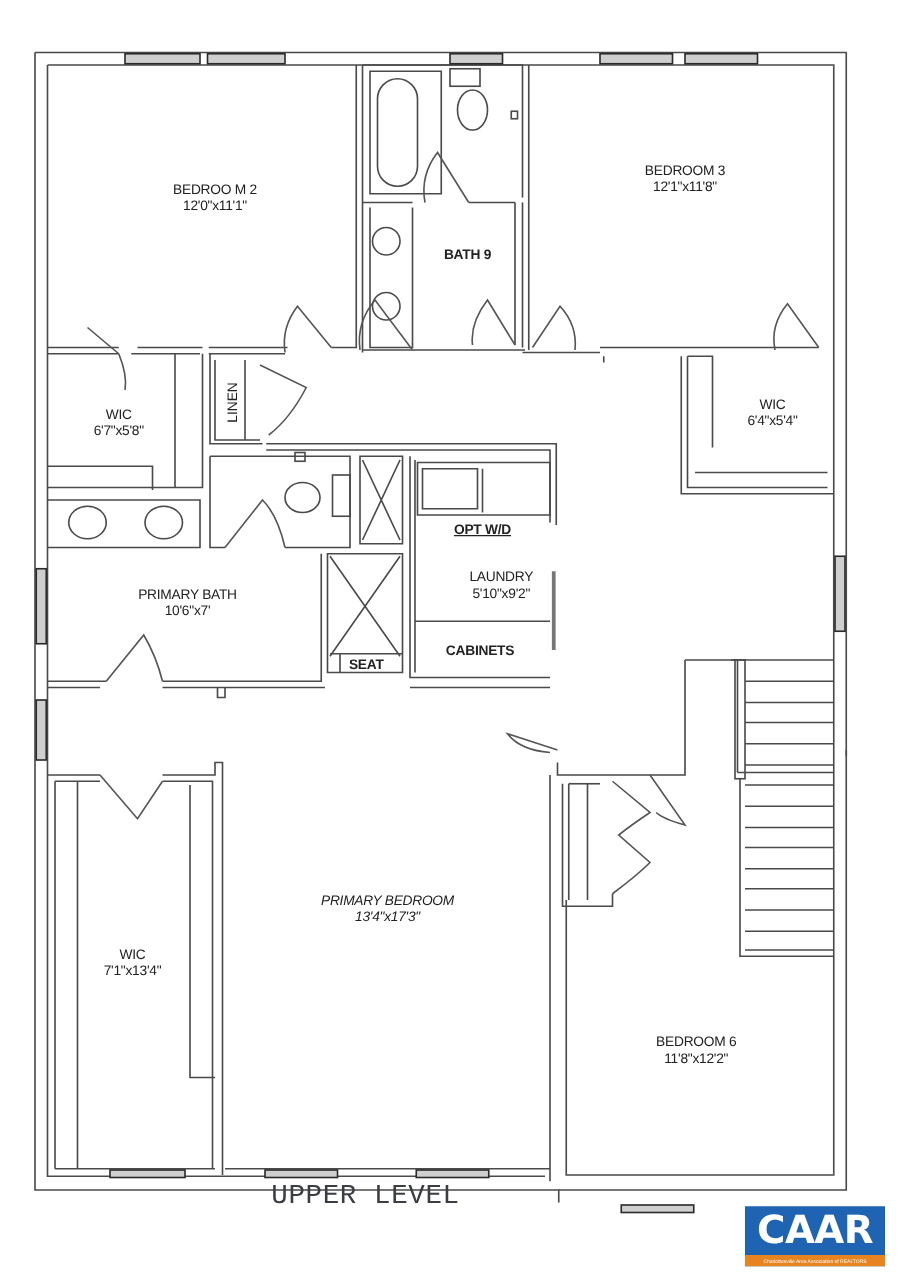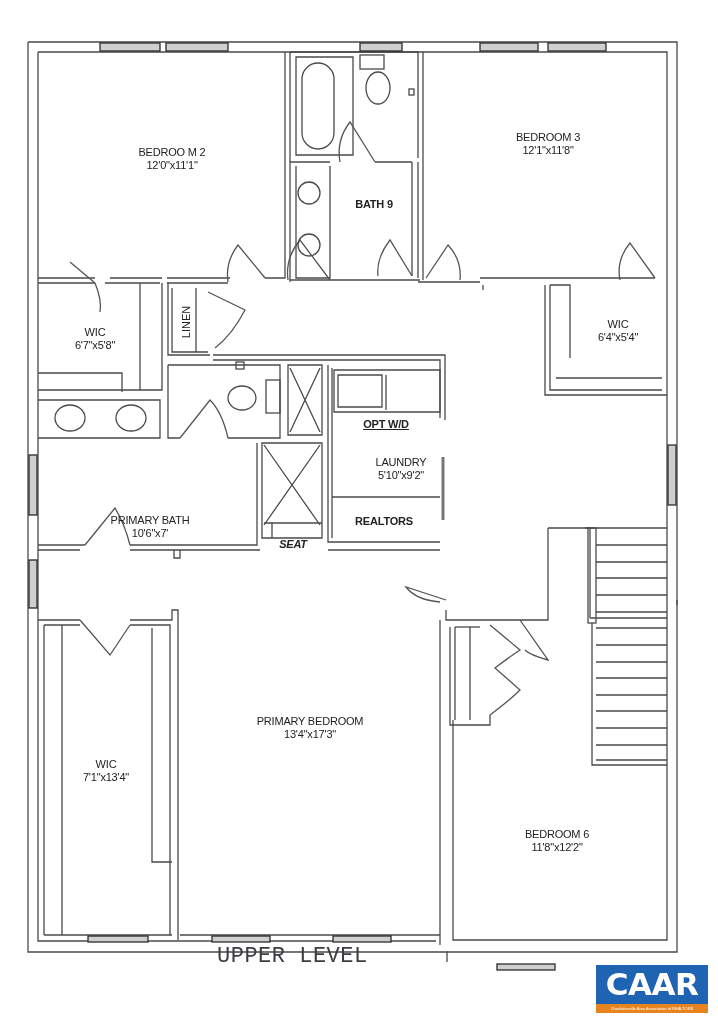--- a/index.html
+++ b/index.html
@@ -173,38 +173,38 @@
   <span class="name">WIC</span>
   <span class="dim">6'7"x5'8"</span>
 </div>
 <div class="vert-label" style="left:170px; top:316px;">
   <span>LINEN</span>
 </div>
 <div class="room-label" style="left:618px; top:318px;">
   <span class="name">WIC</span>
   <span class="dim">6'4"x5'4"</span>
 </div>
-<div class="room-label" style="left:150px; top:470px;margin-top:44px;">
+<div class="room-label" style="left:150px; top:470px;">
   <span class="name">PRIMARY BATH</span>
   <span class="dim">10'6"x7'</span>
 </div>
 <div class="room-label bold-label" style="left:386px; top:418px;text-decoration:underline;">
   <span class="name">OPT W/D</span>
 </div>
 <div class="room-label" style="left:401px; top:456px;">
   <span class="name">LAUNDRY</span>
   <span class="dim">5'10"x9'2"</span>
 </div>
 <div class="room-label bold-label" style="left:384px; top:515px;">
-  <span class="name">REALTORS</span>
-</div>
-<div class="room-label bold-label" style="left:293px; top:538px;font-style:italic;">
+  <span class="name">CABINETS</span>
+</div>
+<div class="room-label bold-label" style="left:293px; top:526px;">
   <span class="name">SEAT</span>
 </div>
-<div class="room-label" style="left:310px; top:715px;">
+<div class="room-label" style="left:310px; top:715px;font-style:italic;">
   <span class="name">PRIMARY BEDROOM</span>
   <span class="dim">13'4"x17'3"</span>
 </div>
 <div class="room-label" style="left:106px; top:758px;">
   <span class="name">WIC</span>
   <span class="dim">7'1"x13'4"</span>
 </div>
 <div class="room-label" style="left:557px; top:828px;">
   <span class="name">BEDROOM 6</span>
   <span class="dim">11'8"x12'2"</span>

